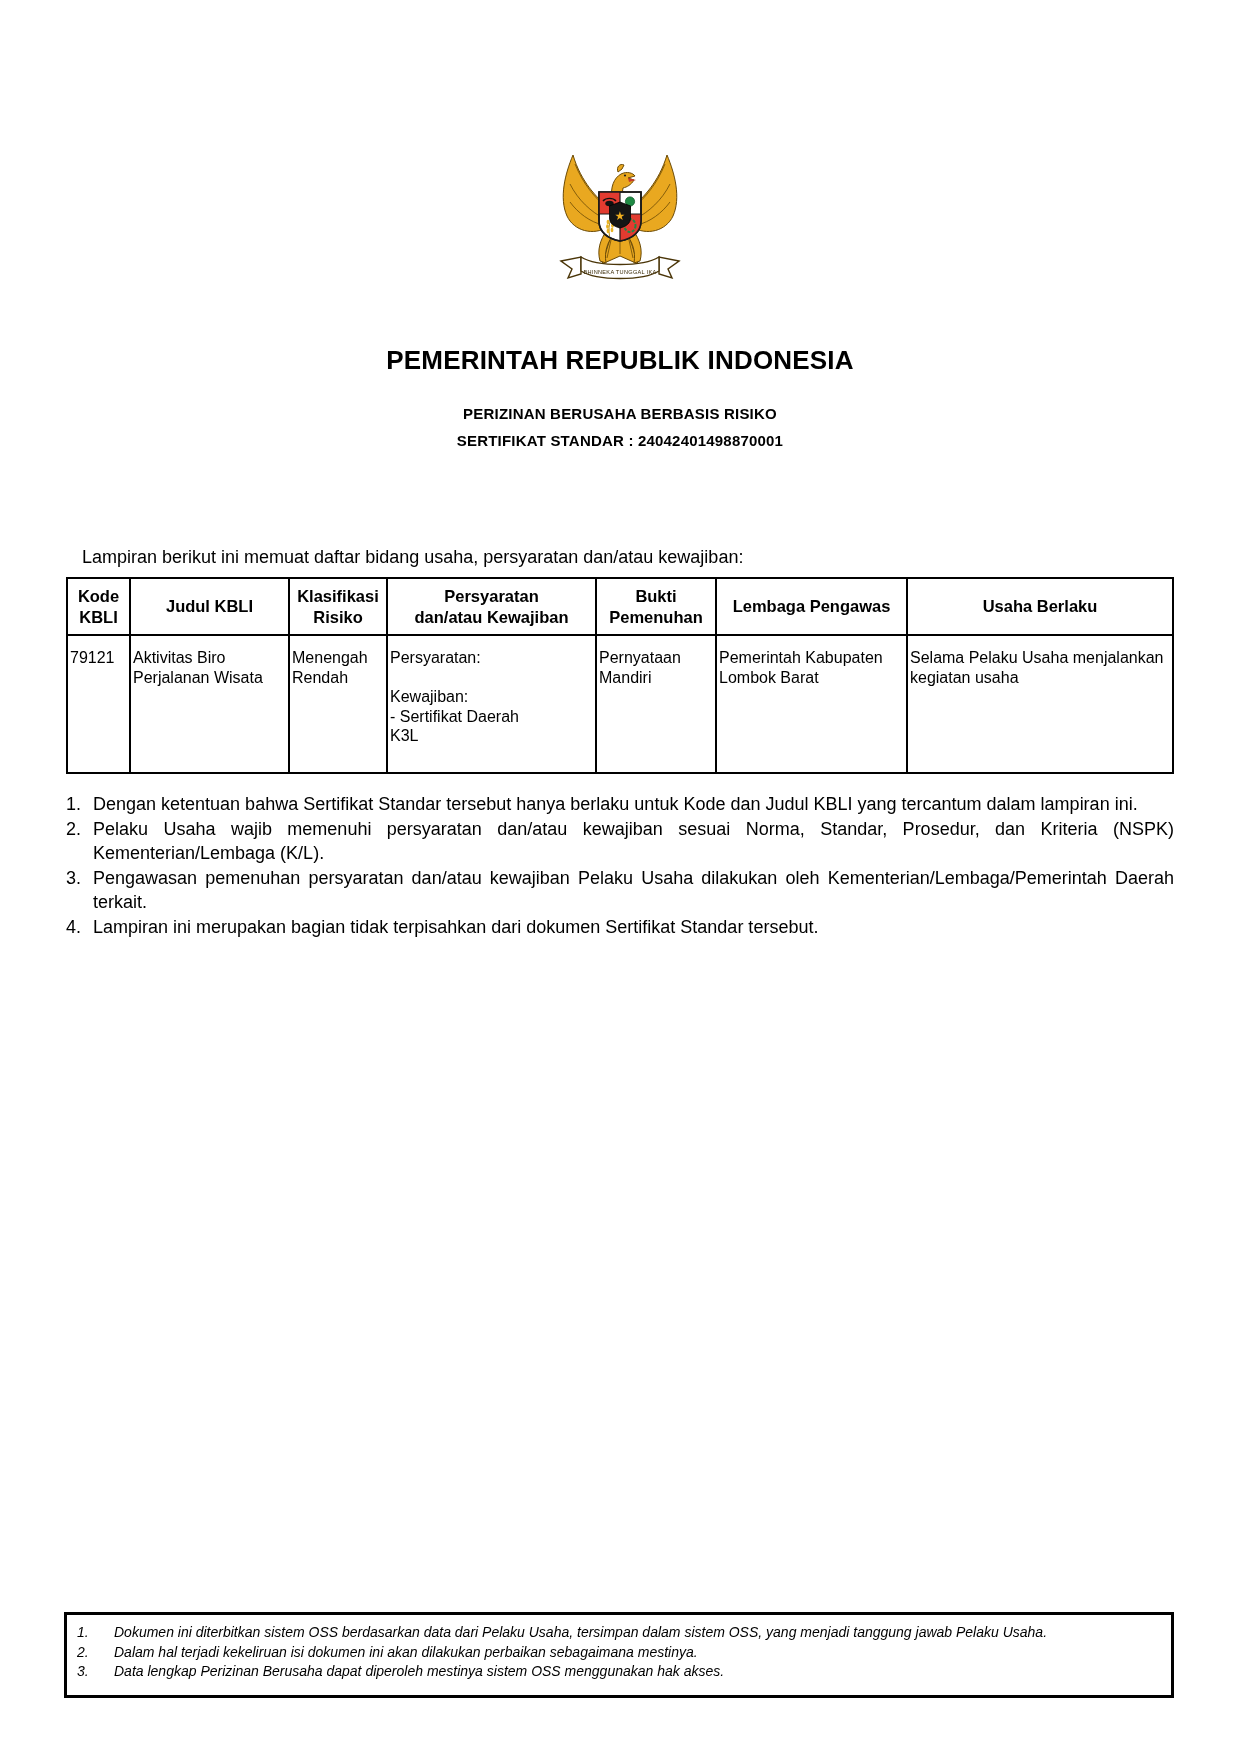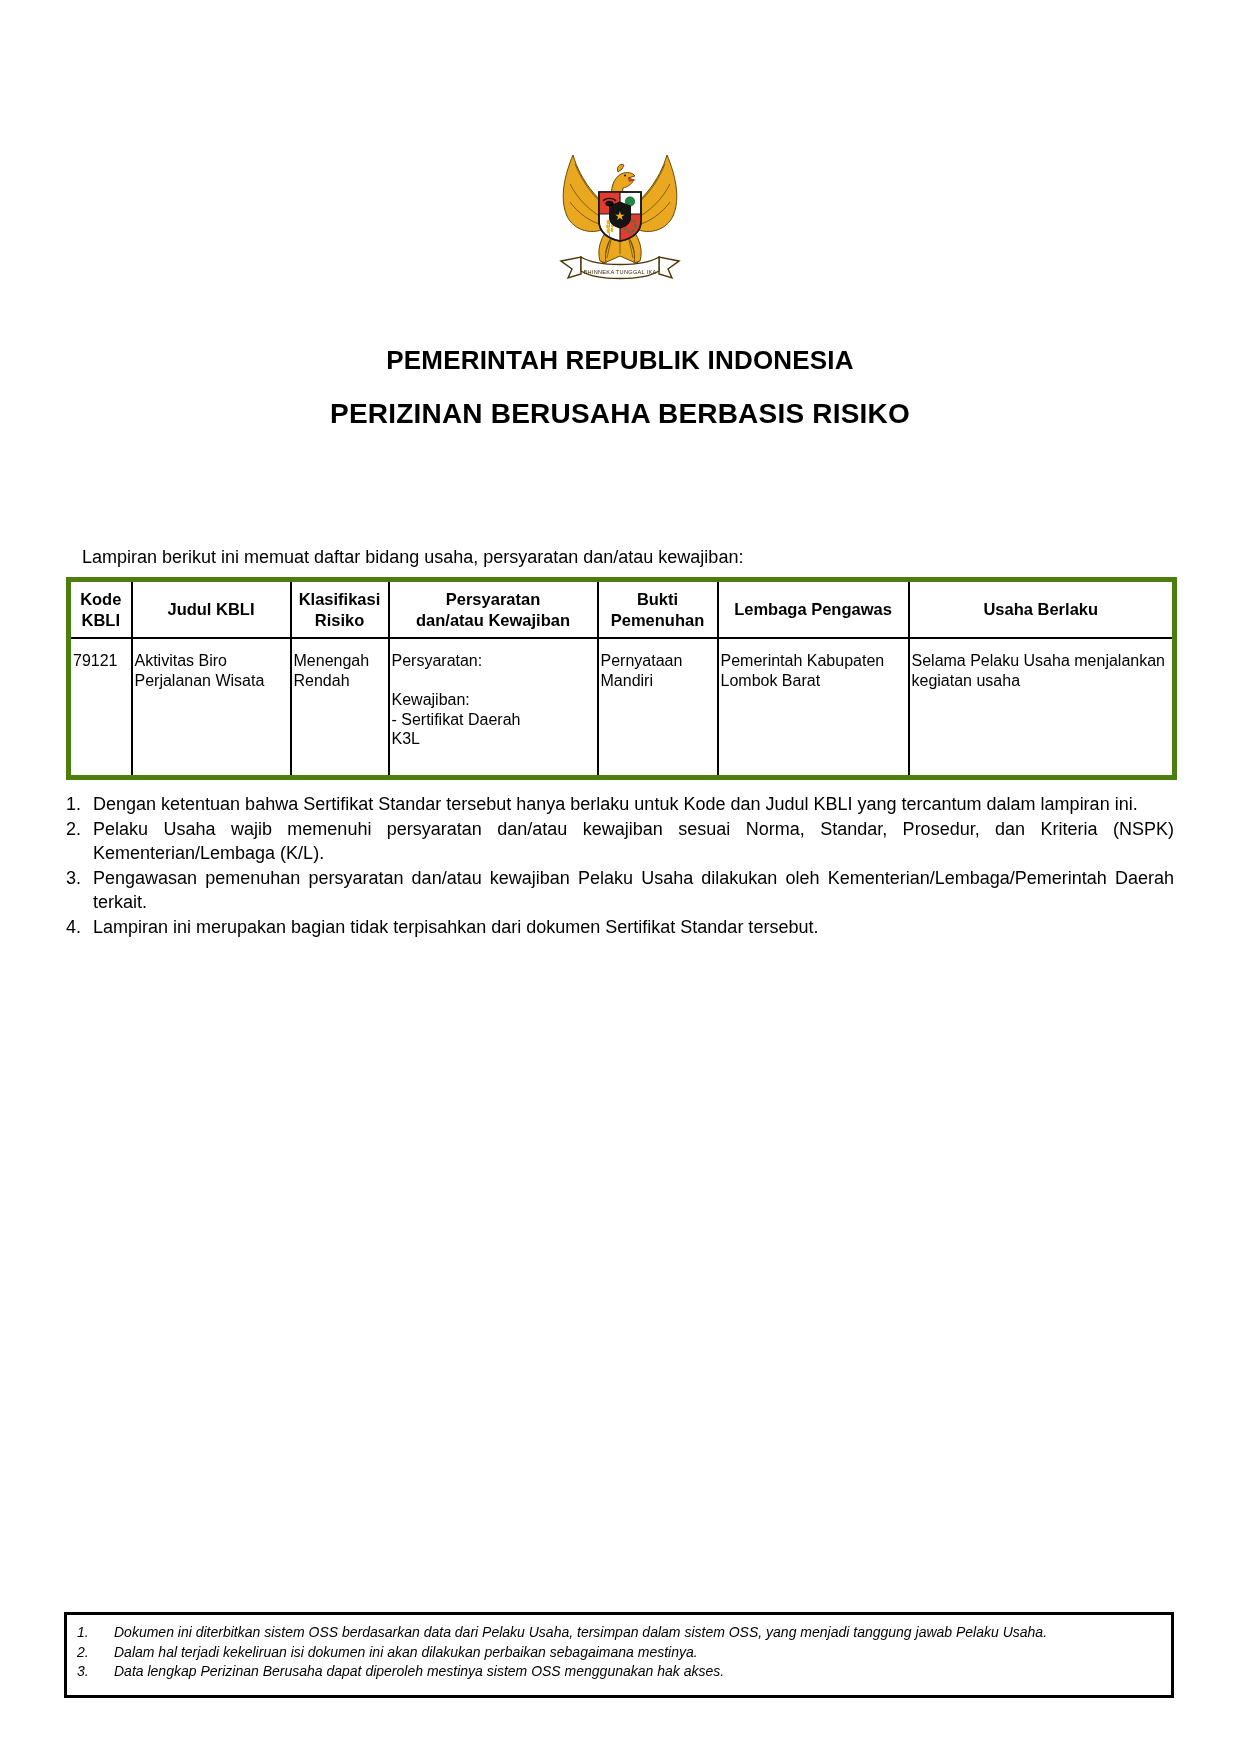--- a/index.html
+++ b/index.html
@@ -28,40 +28,40 @@
     font-size:26px;
     font-weight:bold;
     letter-spacing:0.2px;
   }
   .doc-title {
     position:absolute;
     top:401px;
     left:0;
     width:100%;
     text-align:center;
-    font-size:28px;
+    font-size:15px;
     font-weight:bold;
     line-height:26.5px;
     letter-spacing:0.2px;
   }
   .intro {
     position:absolute;
     top:531px;
     left:66px;
     margin:16px;
     font-size:18px;
   }
   table.kbli-table {
     position:absolute;
     top:577px;
     left:66px;
     width:1106px;
     border-collapse:collapse;
     table-layout:fixed;
-    border:5px solid #4d7c0f;
+    border:2px solid #4d7c0f;
   }
   table.kbli-table th {
     border:2px solid #000;
     font-size:16.5px;
     font-weight:bold;
     text-align:center;
     vertical-align:middle;
     line-height:21px;
     height:53px;
     padding:1px 3px;
@@ -178,20 +178,21 @@
       <path d="M16,119 L36,115 L36,132 L23,136 L27,127 Z"></path>
       <path d="M134,119 L114,115 L114,132 L127,136 L123,127 Z"></path>
       <path d="M36,115 C52,125 98,125 114,115 L114,129 C98,139 52,139 36,129 Z"></path>
     </g>
     <text x="75" y="131.5" text-anchor="middle" font-size="5.6" letter-spacing="0.3" fill="#3a2a05">BHINNEKA TUNGGAL IKA</text>
   </svg>
 
   <div class="gov-title">PEMERINTAH REPUBLIK INDONESIA</div>
   <div class="doc-title">
     <div>PERIZINAN BERUSAHA BERBASIS RISIKO</div>
+    <div>SERTIFIKAT STANDAR : 24042401498870001</div>
   </div>
 
   <p class="intro">Lampiran berikut ini memuat daftar bidang usaha, persyaratan dan/atau kewajiban:</p>
 
   <table class="kbli-table">
     <colgroup>
       <col style="width:63px">
         <col style="width:159px">
         <col style="width:98px">
       <col style="width:209px">

